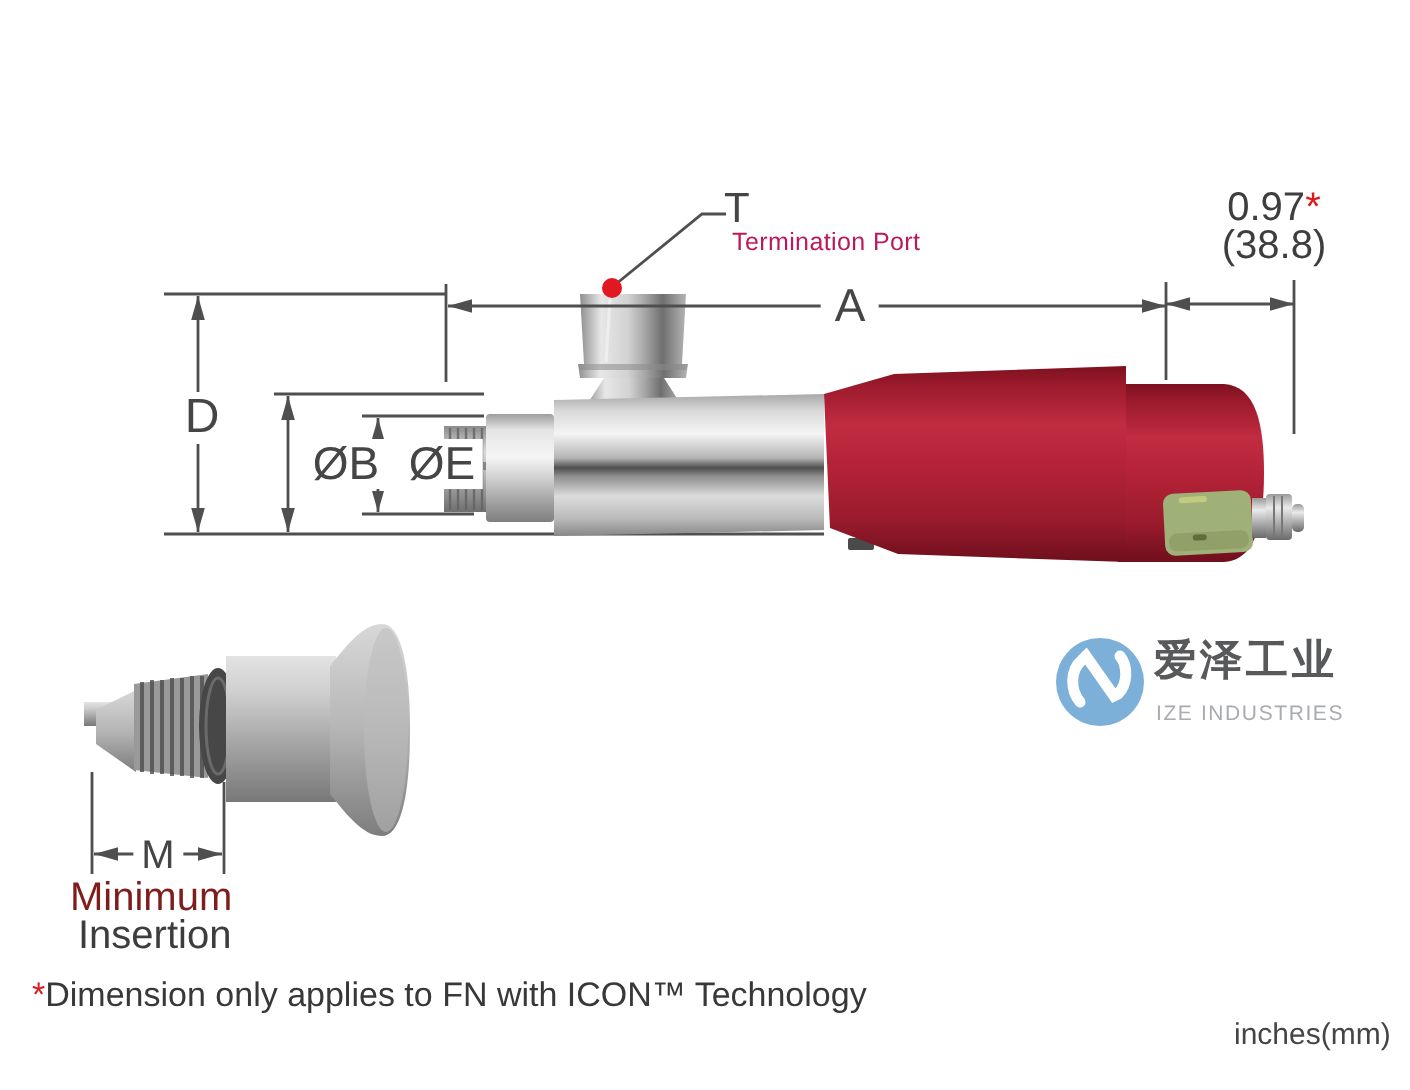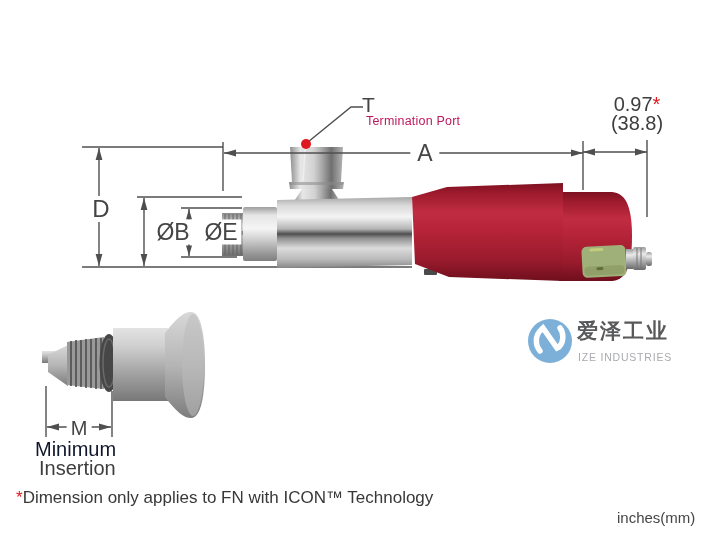--- a/index.html
+++ b/index.html
@@ -13,21 +13,21 @@
   .red { color:#e0181f; }
   .lbl-t { left:362px; top:94px; font-size:21px; }
   .lbl-tport { left:366px; top:115px; font-size:12.5px; color:#be185d; letter-spacing:.2px; }
   .lbl-a { left:425px; top:153px; font-size:23px; }
   .dim097 { left:637px; top:95px; transform:translateX(-50%); text-align:center;
             font-size:20px; line-height:19px; color:#3e3e3e; }
   .lbl-d { left:101px; top:209px; font-size:24px; }
   .lbl-ob { left:144px; top:232px; font-size:23px; padding:1px 4px;margin-left:29px; }
   .lbl-oe { left:189px; top:232px; font-size:23px; padding:1px 4px;margin-left:32px; }
   .lbl-m { left:79px; top:428px; font-size:20px; padding:1px 4px; }
-  .lbl-min { left:35px; top:439px; font-size:20px; color:#0f172a; }
+  .lbl-min { left:35px; top:439px; font-size:20px; color:#7f1d1d; }
   .lbl-ins { left:39px; top:458px; font-size:20px; color:#3d3d3d; }
   .footnote { left:16px; top:488px; font-size:17px; line-height:19px; color:#383838; }
   .units { left:617px; top:510px; font-size:15px; color:#454545; }
   .logo-cn { left:577px; top:320px; font-size:21px; font-weight:bold; color:#58595b; letter-spacing:2px; }
   .logo-en { left:578px; top:352px; font-size:10.5px; color:#a9abae; letter-spacing:.8px;text-align:right; }
 </style>
 </head>
 <body>
 
 <div id="canvas">

